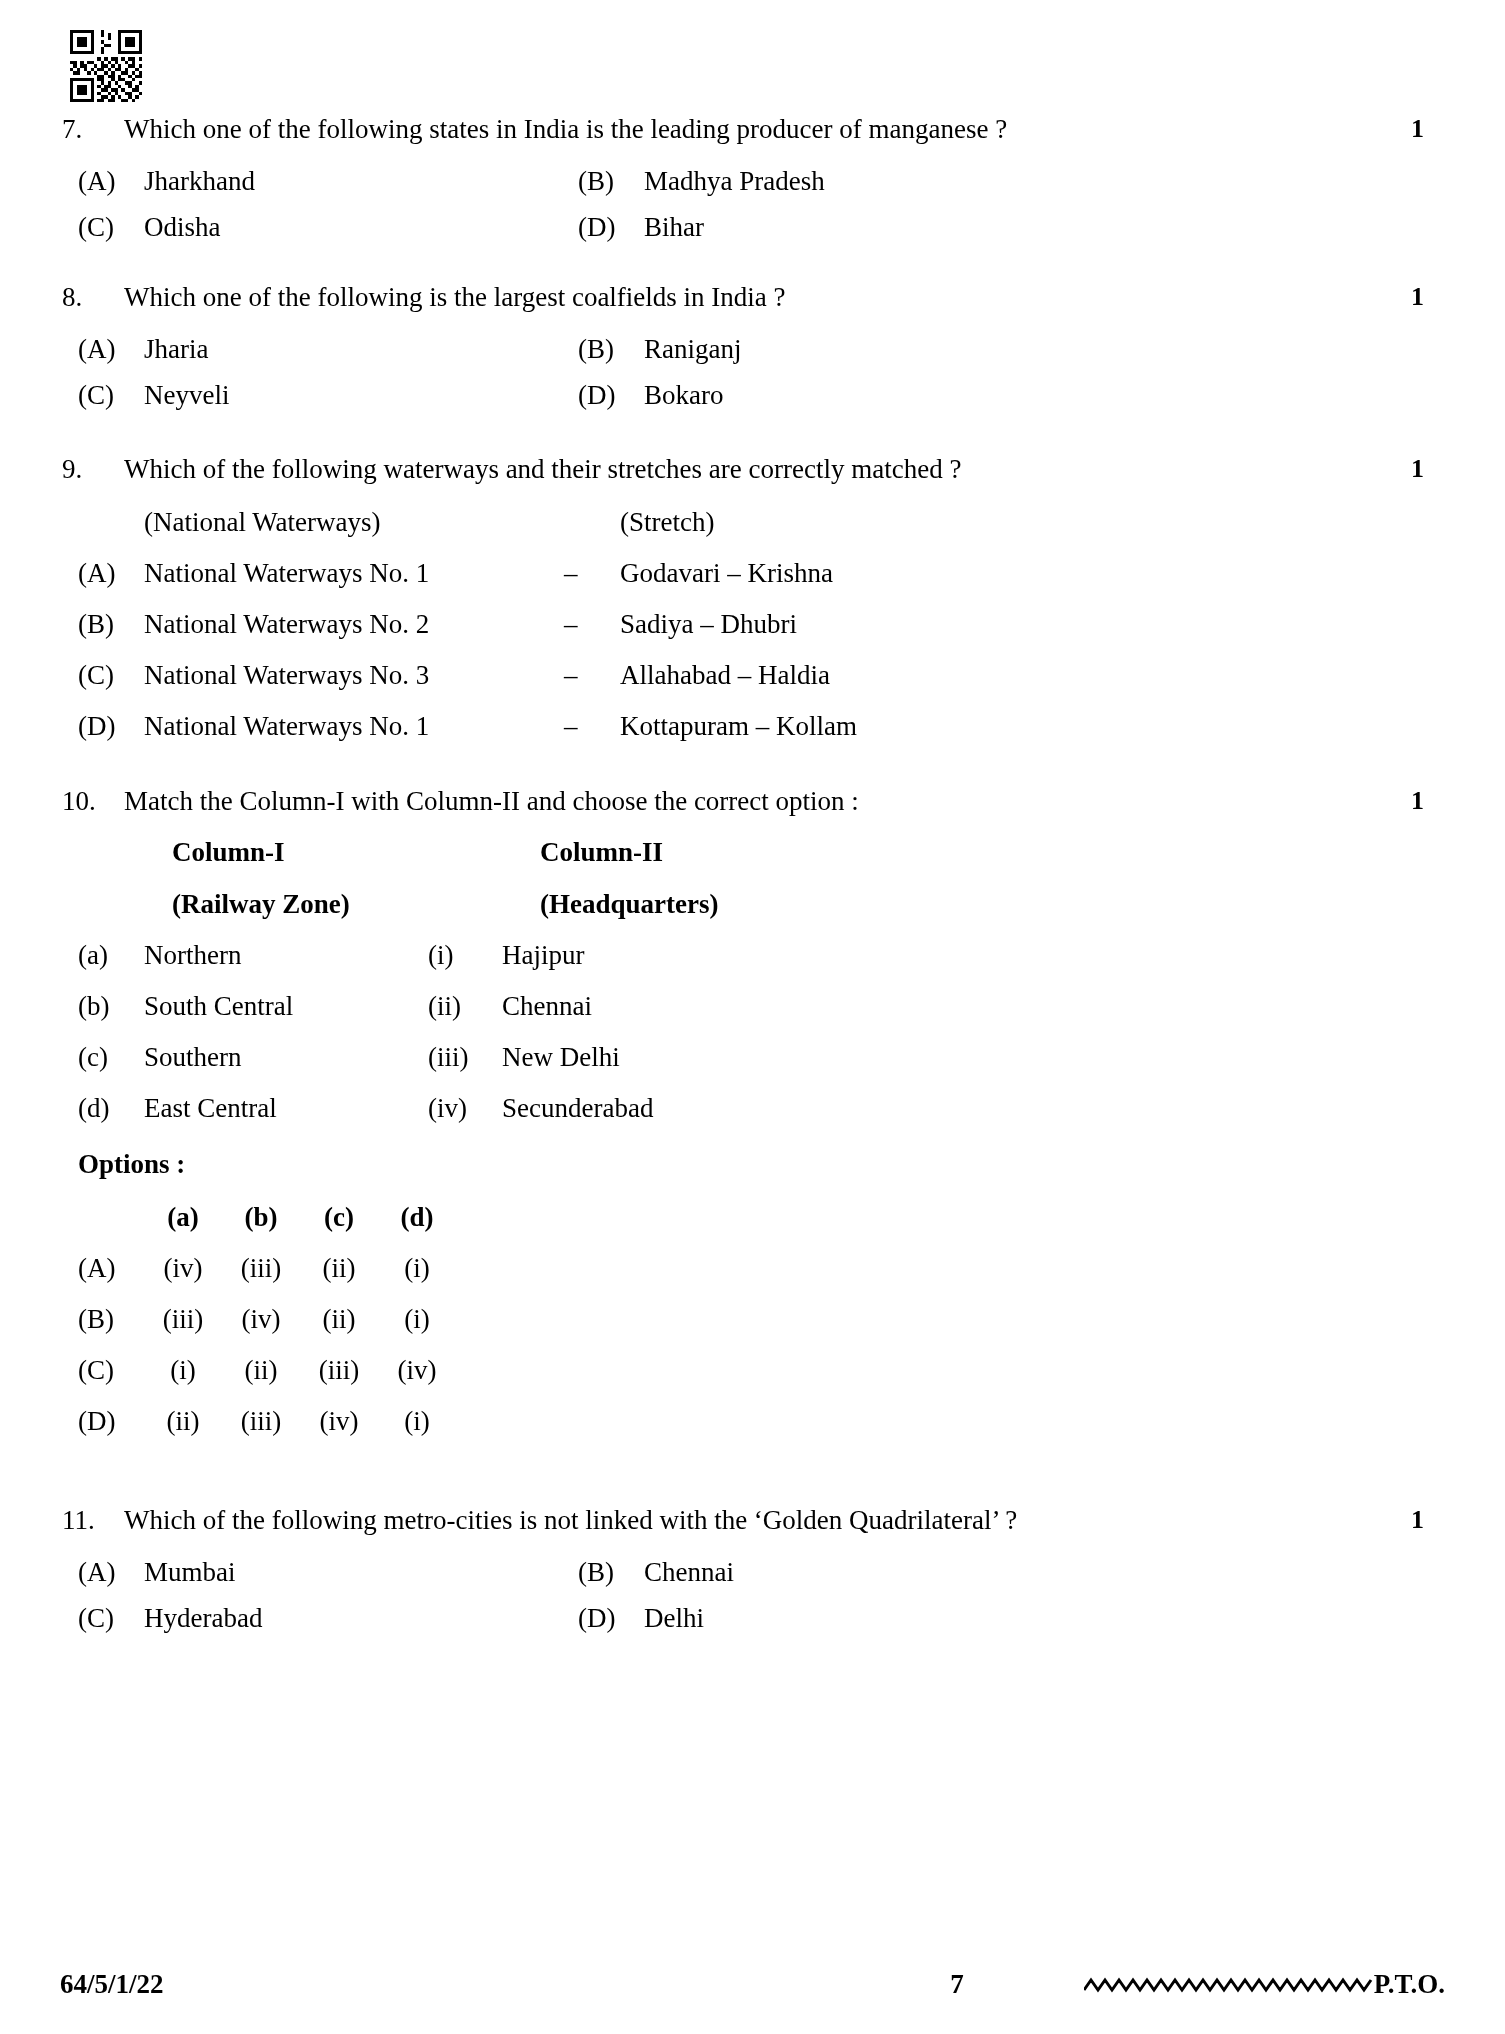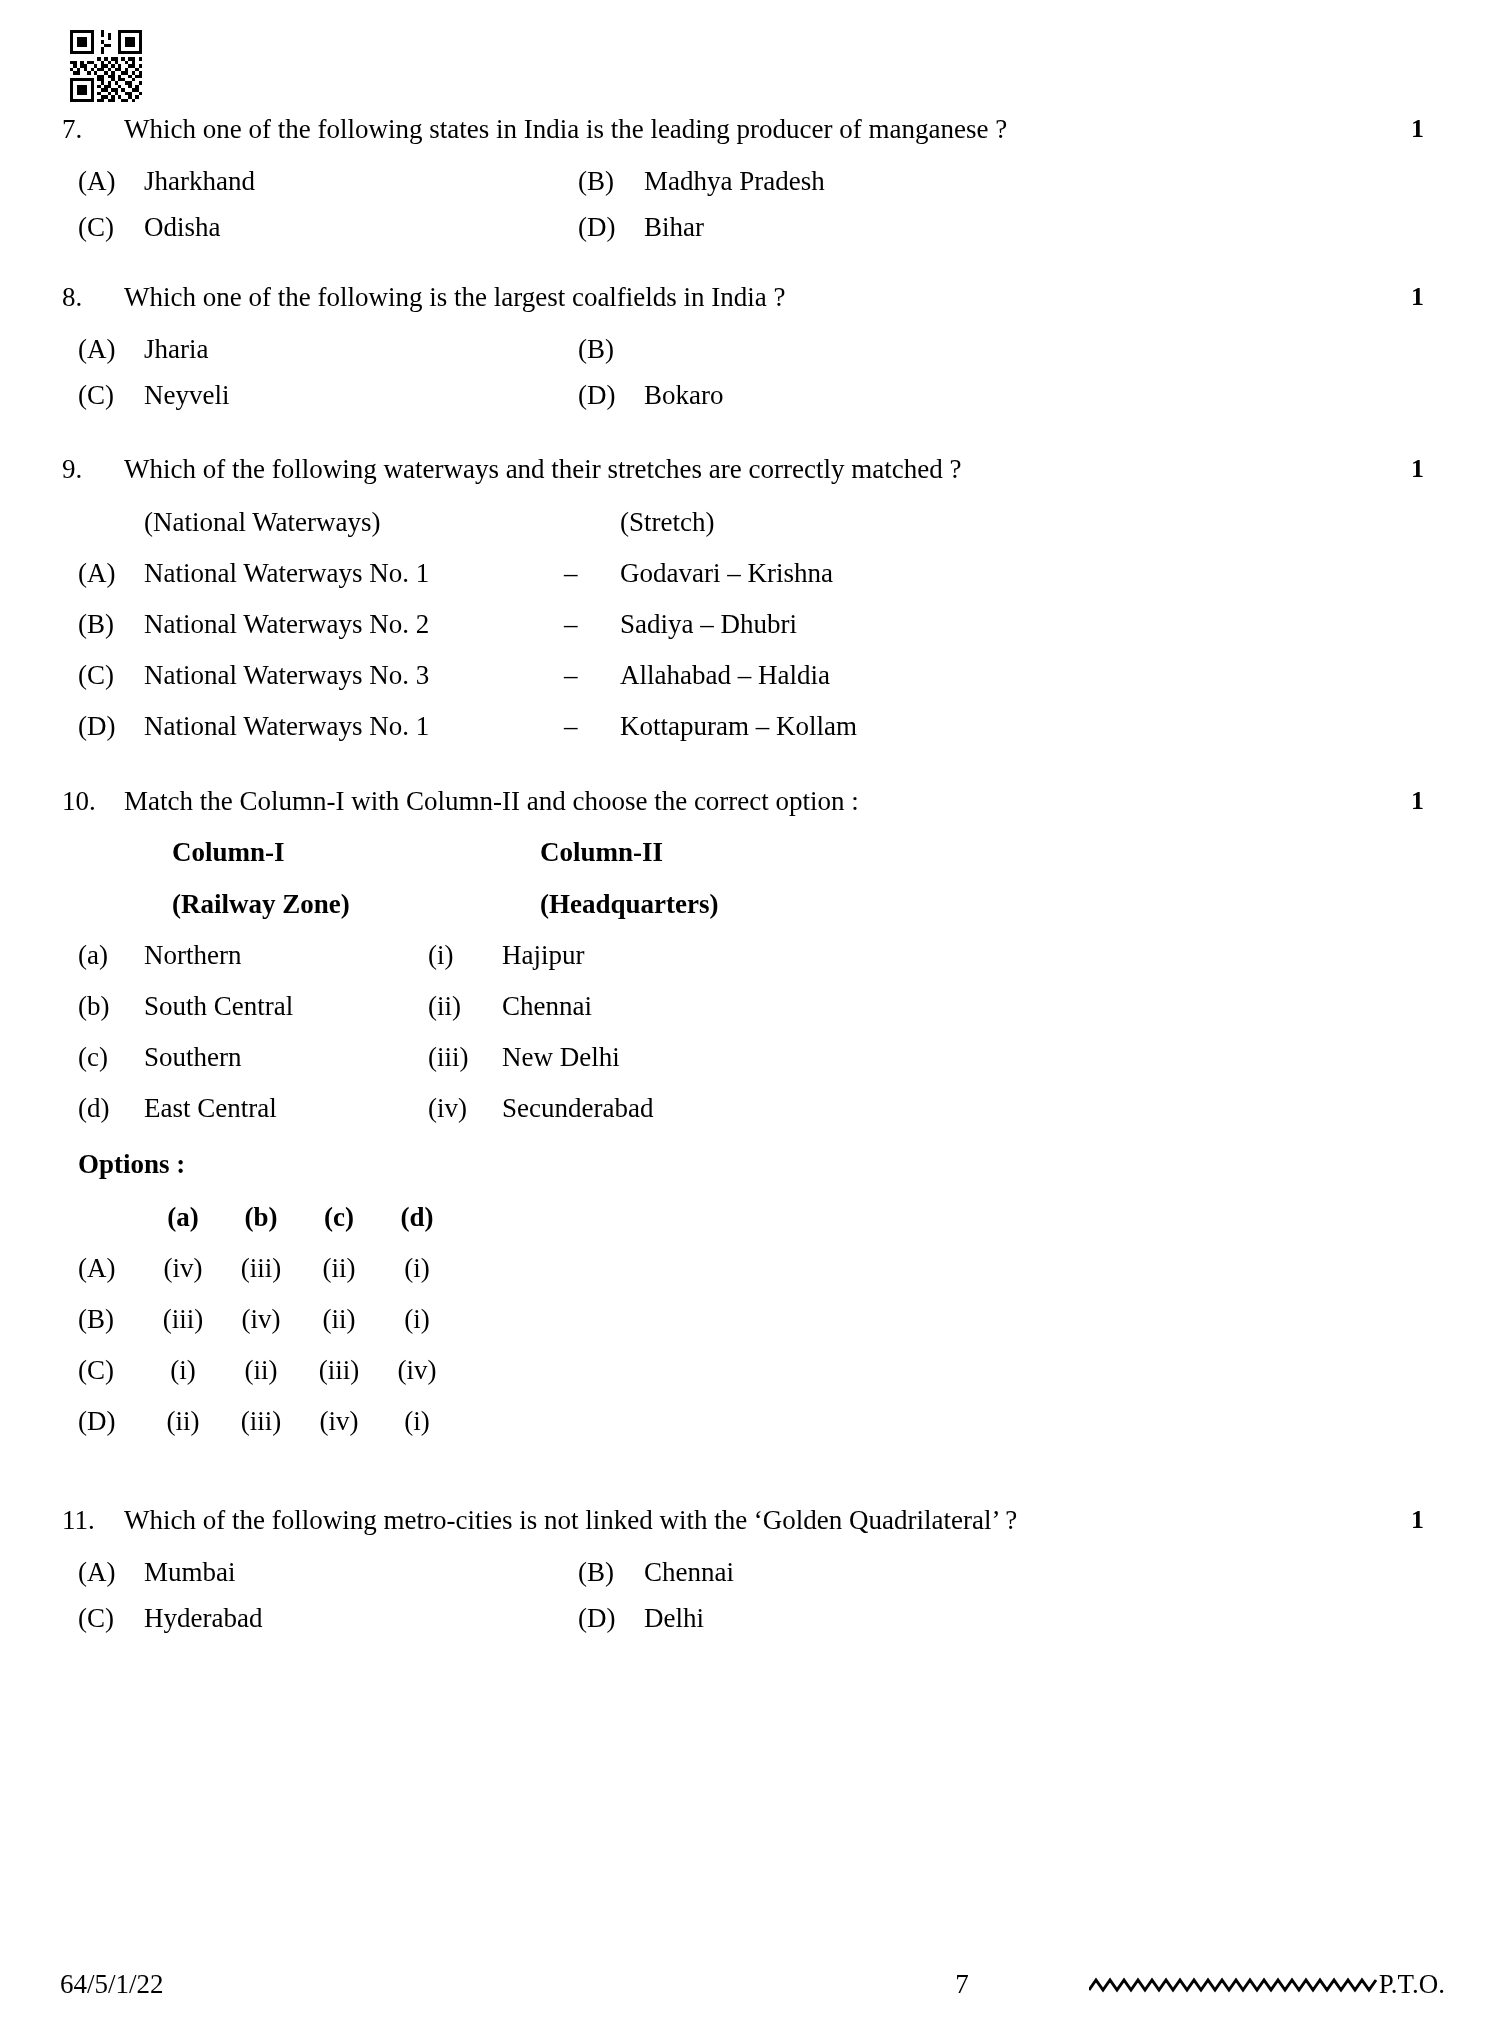--- a/index.html
+++ b/index.html
@@ -160,21 +160,21 @@
 
   
   .footer {
     position: absolute;
     left: 60px;
     right: 60px;
     bottom: 34px;
     display: flex;
     align-items: center;
     font-size: 27px;
-    font-weight: normal;
+    font-weight: bold;
   }
   .footer-code { flex: 0 0 auto; }
   .footer-spacer-a { flex: 1 1 auto; }
   .footer-page { flex: 0 0 auto; }
   .footer-zigzag {
     flex: 0 0 auto;
     margin-left: 120px;
     margin-right: auto;
   }
   .footer-pto { flex: 0 0 auto; }
@@ -329,20 +329,21 @@
         <div class="q-marks">1</div>
       </div>
       <div class="opts">
         <div class="opt-row">
           <div class="opt-cell left">
             <span class="opt-key">(A)</span>
             <span class="opt-val">Jharia</span>
           </div>
           <div class="opt-cell right">
             <span class="opt-key">(B)</span>
+            <span class="opt-val">Raniganj</span>
           </div>
         </div>
         <div class="opt-row">
           <div class="opt-cell left">
             <span class="opt-key">(C)</span>
             <span class="opt-val">Neyveli</span>
           </div>
           <div class="opt-cell right">
             <span class="opt-key">(D)</span>
             <span class="opt-val">Bokaro</span>

